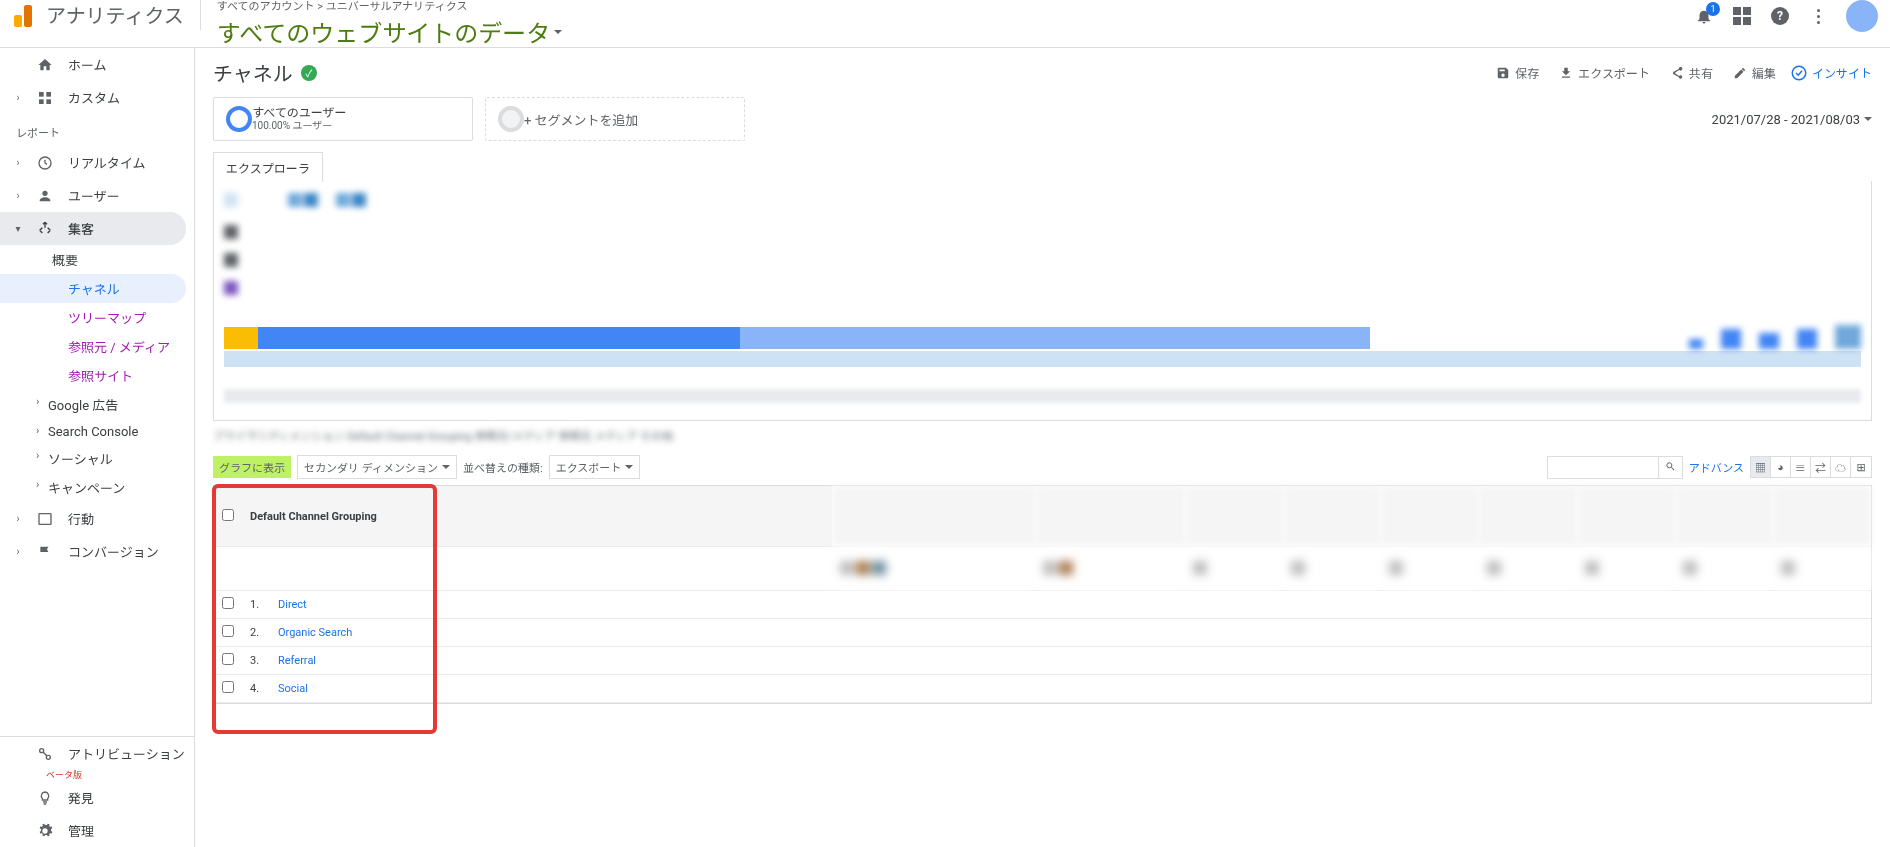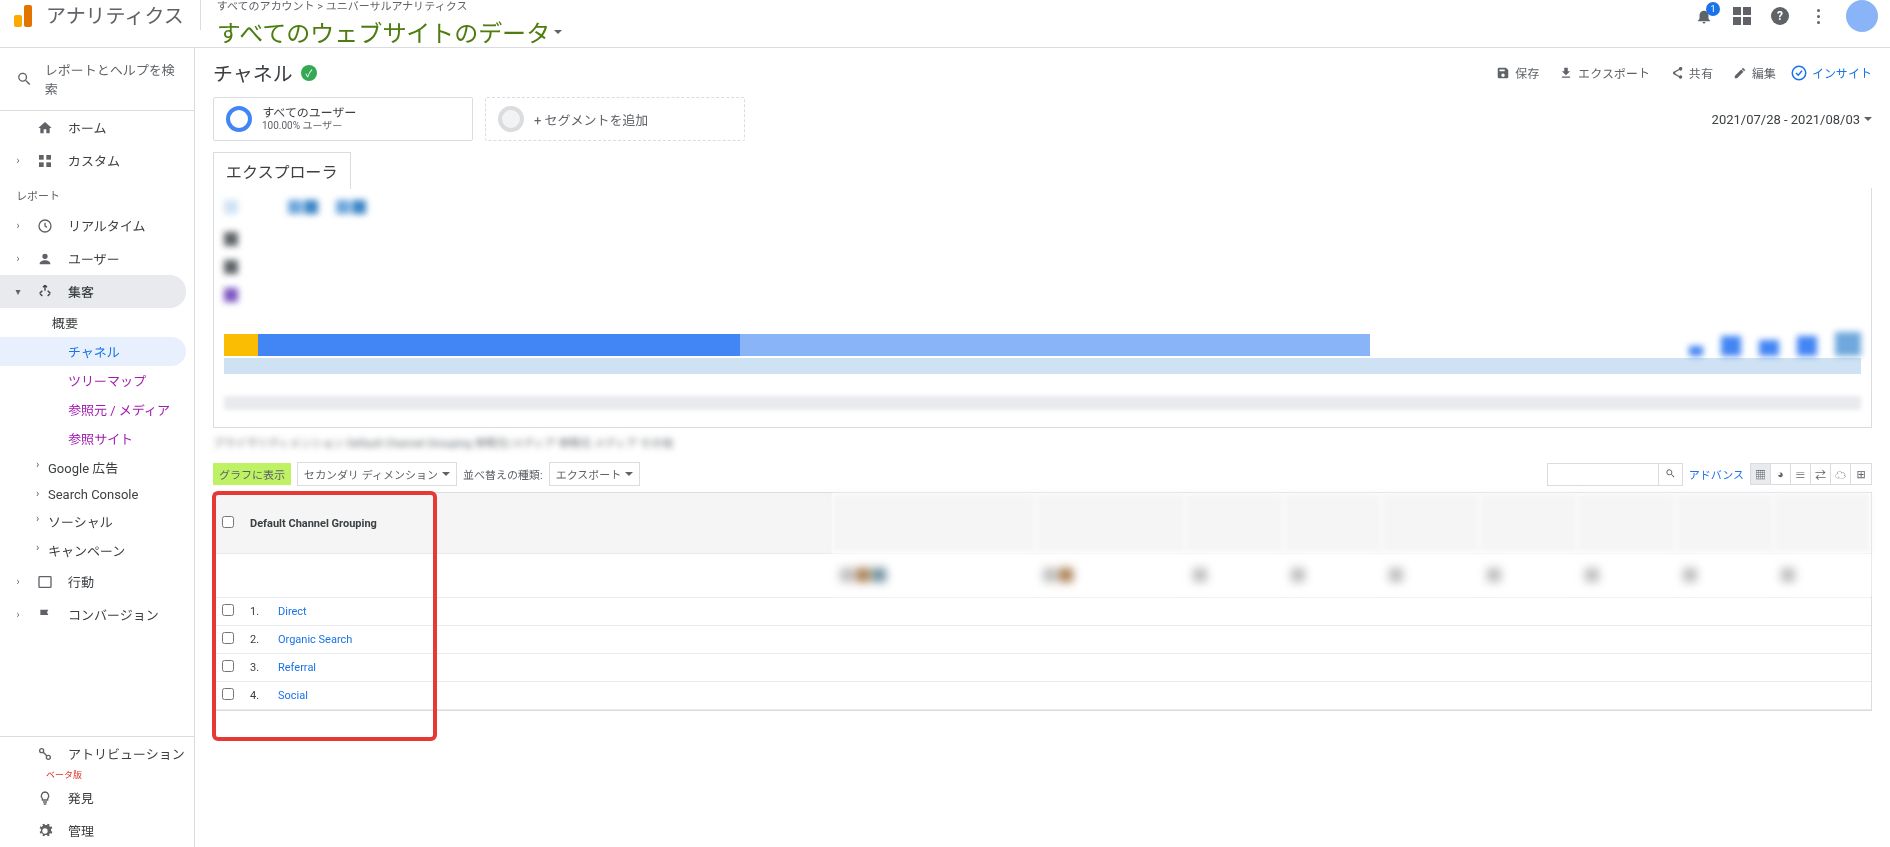--- a/index.html
+++ b/index.html
@@ -51,30 +51,30 @@
 .toolbar { display: flex; align-items: center; padding: 10px 18px; gap: 8px; }
 .toolbar-title { font-size: 20px; font-weight: 400; color: #3c4043; }
 .verify-badge { width: 16px; height: 16px; background: #34a853; border-radius: 50%; display: flex; align-items: center; justify-content: center; color: #fff; font-size: 10px; }
 .toolbar-spacer { flex: 1; }
 .tbtn { display: flex; align-items: center; gap: 5px; padding: 4px 6px; color: #5f6368; font-size: 12px; cursor: pointer; }
 .tbtn svg { width: 14px; height: 14px; }
 .insight-btn { color: #1a73e8; display: flex; align-items: center; gap: 4px; font-size: 12px; cursor: pointer; }
 
 .content-pad { padding: 0 18px 18px; }
 .segments-row { display: flex; align-items: center; gap: 12px; margin-bottom: 4px; }
-.segment-card { border: 1px solid #dadce0; border-radius: 2px; padding: 8px 12px; display: flex; align-items: center; gap: 10px; min-width: 260px; background: #fff; }
+.segment-card { border: 1px solid #dadce0; border-radius: 2px; padding: 8px 12px; display: flex; align-items: center; gap: 0; min-width: 260px; background: #fff; }
 .seg-circle { width: 26px; height: 26px; border: 4px solid #4285f4; border-radius: 50%; }
 .seg-circle.gray { border-color: #dadce0; background: #f1f3f4; }
 .seg-text { font-size: 12px; line-height: 1.2; }
 .seg-sub { font-size: 10px; color: #5f6368; }
 .segment-card.dashed { border-style: dashed; color: #5f6368; }
 .date-range { margin-left: auto; font-size: 13px; color: #3c4043; display: flex; align-items: center; gap: 4px; }
 
 .tab-row { margin-top: 10px; }
-.tab { display: inline-block; border: 1px solid #dadce0; border-bottom: none; padding: 6px 12px; font-size: 16px; background: #fff; position: relative; top: 1px; }
+.tab { display: inline-block; border: 1px solid #dadce0; border-bottom: none; padding: 6px 12px; font-size: 12px; background: #fff; position: relative; top: 1px; }
 .chart-area { border: 1px solid #dadce0; border-top: none; padding: 12px 10px 10px; min-height: 240px; position: relative; }
 
 .blurred-block { filter: blur(3px); display: flex; gap: 2px; flex-wrap: wrap; }
 .sq { width: 14px; height: 14px; }
 
 .controls-row { display: flex; align-items: center; gap: 6px; padding: 6px 0; font-size: 11px; color: #5f6368; }
 .ctrl-btn { border: 1px solid #dadce0; padding: 3px 6px; background: #fff; font-size: 11px; color: #5f6368; display: flex; align-items: center; gap: 4px; cursor: pointer; }
 .controls-right { margin-left: auto; display: flex; align-items: center; gap: 6px; }
 .search-box { border: 1px solid #dadce0; display: flex; align-items: center; }
 .search-box input { border: none; outline: none; padding: 3px 6px; font-size: 11px; width: 110px; }
@@ -141,26 +141,20 @@
           <span></span>
         </div>
       </div>
     <div class="avatar"></div>
   </div>
 </div>
 
 <div class="layout">
 
   <div class="sidebar">
-    <div class="side-search">
-      <svg viewBox="0 0 24 24" fill="#5f6368">
-          <path d="M15.5 14h-.8l-.3-.3a6.5 6.5 0 10-.7.7l.3.3v.8l5 5 1.5-1.5-5-5zM9.5 14a4.5 4.5 0 110-9 4.5 4.5 0 010 9z"></path>
-        </svg>
-      <span>レポートとヘルプを検索</span>
-    </div>
 
     <div class="side-item">
       <span class="chev"></span>
       <span class="sicon">
           <svg viewBox="0 0 24 24" width="16" height="16" fill="#5f6368">
             <path d="M10 20v-6h4v6h5v-8h3L12 3 2 12h3v8z"></path>
           </svg>
         </span>
       <span>ホーム</span>
     </div>

